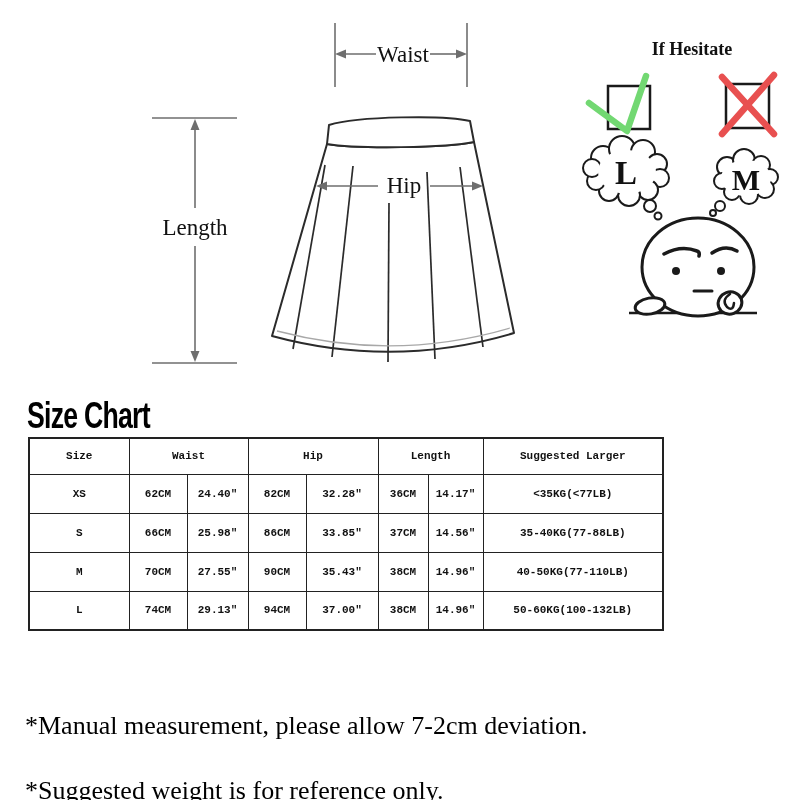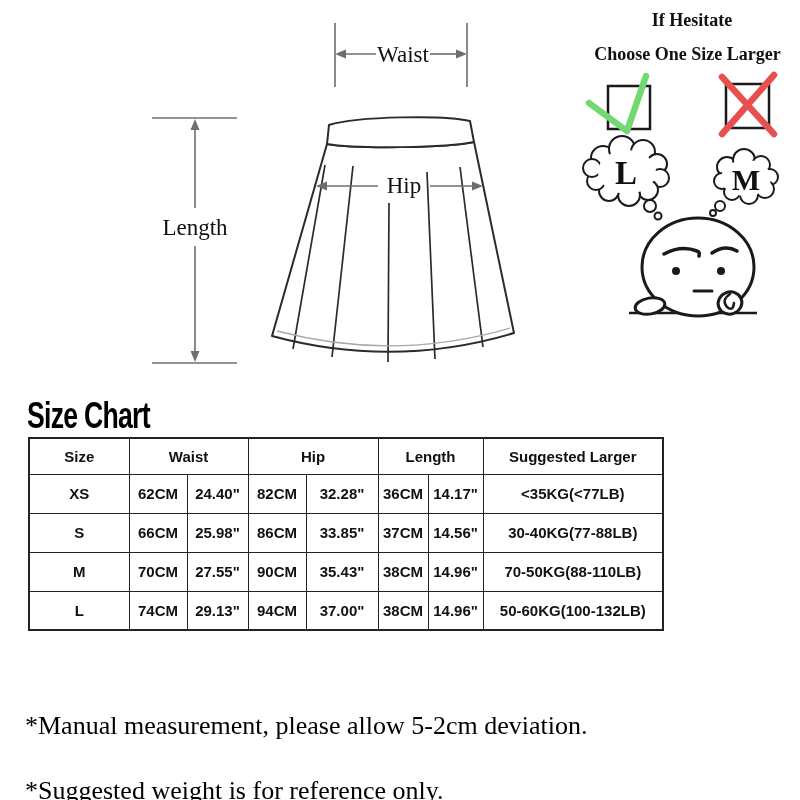--- a/index.html
+++ b/index.html
@@ -1,26 +1,26 @@
 <!DOCTYPE html>
 <html><head>
 <meta charset="utf-8">
 <style>
   html,body{margin:0;padding:0;background:#ffffff;}
   .canvas{position:relative;width:800px;height:800px;background:#fff;overflow:hidden;
           font-family:"Liberation Serif",serif;color:#111;}
   .abs{position:absolute;}
   .svgtext{font-family:"Liberation Serif",serif;fill:#111;}
-  .hes-line{font-weight:bold;font-size:18px;line-height:1.2;text-align:center;color:#111;}
+  .hes-line{font-weight:bold;font-size:18px;line-height:1.2;text-align:center;color:#111;margin-top:29px;}
   .title{font-family:"Liberation Sans",sans-serif;font-weight:700;font-size:36px;line-height:1;
          letter-spacing:-1px;transform:scaleX(0.74);transform-origin:left top;white-space:nowrap;color:#000;}
   table.size{border-collapse:collapse;table-layout:fixed;width:634px;background:#fff;
              border:2px solid #222;}
   table.size td,table.size th{border:1px solid #222;text-align:center;vertical-align:middle;
-             font-family:Liberation Sans, sans-serif;font-weight:bold;font-size:15px;color:#111;
+             font-family:Liberation Mono, monospace;font-weight:bold;font-size:11px;color:#111;
              padding:0;overflow:hidden;}
   tr.hdr{height:36px;}
   tr.datarow{height:39px;margin-left:24px;}
   .note{font-size:26px;color:#000;white-space:nowrap;}
 </style>
 </head>
 <body>
 
 <div class="canvas">
 
@@ -116,21 +116,20 @@
       <circle cx="676" cy="271" r="4" fill="#1a1a1a"></circle>
       <circle cx="721" cy="271" r="4" fill="#1a1a1a"></circle>
       <line x1="694" y1="291" x2="712" y2="291" stroke="#1a1a1a" stroke-width="3" stroke-linecap="round"></line>
       <ellipse cx="650" cy="306" rx="15" ry="8" transform="rotate(-10 650 306)" fill="#ffffff" stroke="#1a1a1a" stroke-width="3"></ellipse>
       <ellipse cx="730" cy="303" rx="12" ry="11" transform="rotate(-20 730 303)" fill="#ffffff" stroke="#1a1a1a" stroke-width="3"></ellipse>
       <path d="M730,294 Q721,300 727,307 Q733,312 734,303" fill="none" stroke="#1a1a1a" stroke-width="2.5" stroke-linecap="round"></path>
     </g>
   </svg>
 
   <div class="abs hes-line" style="left:592px;top:10px;width:200px;">If Hesitate</div>
-  <div class="abs hes-line" style="left:580px;top:44px;width:215px;">Choose One Size Larger</div>
 
   <div class="abs title" style="left:27px;top:398px;">Size Chart</div>
 
   <table class="size abs" style="left:28px;top:437px;">
     <colgroup>
       <col style="width:100px">
         <col style="width:58px">
         <col style="width:61px">
       <col style="width:58px">
         <col style="width:72px">
@@ -157,41 +156,41 @@
       <td>&lt;35KG(&lt;77LB)</td>
     </tr>
     <tr class="datarow">
       <td>S</td>
       <td>66CM</td>
       <td>25.98"</td>
       <td>86CM</td>
       <td>33.85"</td>
       <td>37CM</td>
       <td>14.56"</td>
-      <td>30-40KG(77-88LB)</td>
+      <td>35-40KG(77-88LB)</td>
     </tr>
     <tr class="datarow">
       <td>M</td>
       <td>70CM</td>
       <td>27.55"</td>
       <td>90CM</td>
       <td>35.43"</td>
       <td>38CM</td>
       <td>14.96"</td>
-      <td>70-50KG(88-110LB)</td>
+      <td>40-50KG(77-110LB)</td>
     </tr>
     <tr class="datarow">
       <td>L</td>
       <td>74CM</td>
       <td>29.13"</td>
       <td>94CM</td>
       <td>37.00"</td>
       <td>38CM</td>
       <td>14.96"</td>
       <td>50-60KG(100-132LB)</td>
     </tr>
   </tbody>
     </table>
 
-  <div class="abs note" style="left:25px;top:711px;">*Manual measurement, please allow 5-2cm deviation.</div>
+  <div class="abs note" style="left:25px;top:711px;">*Manual measurement, please allow 7-2cm deviation.</div>
   <div class="abs note" style="left:25px;top:776px;">*Suggested weight is for reference only.</div>
 
 </div>
 
 </body></html>

